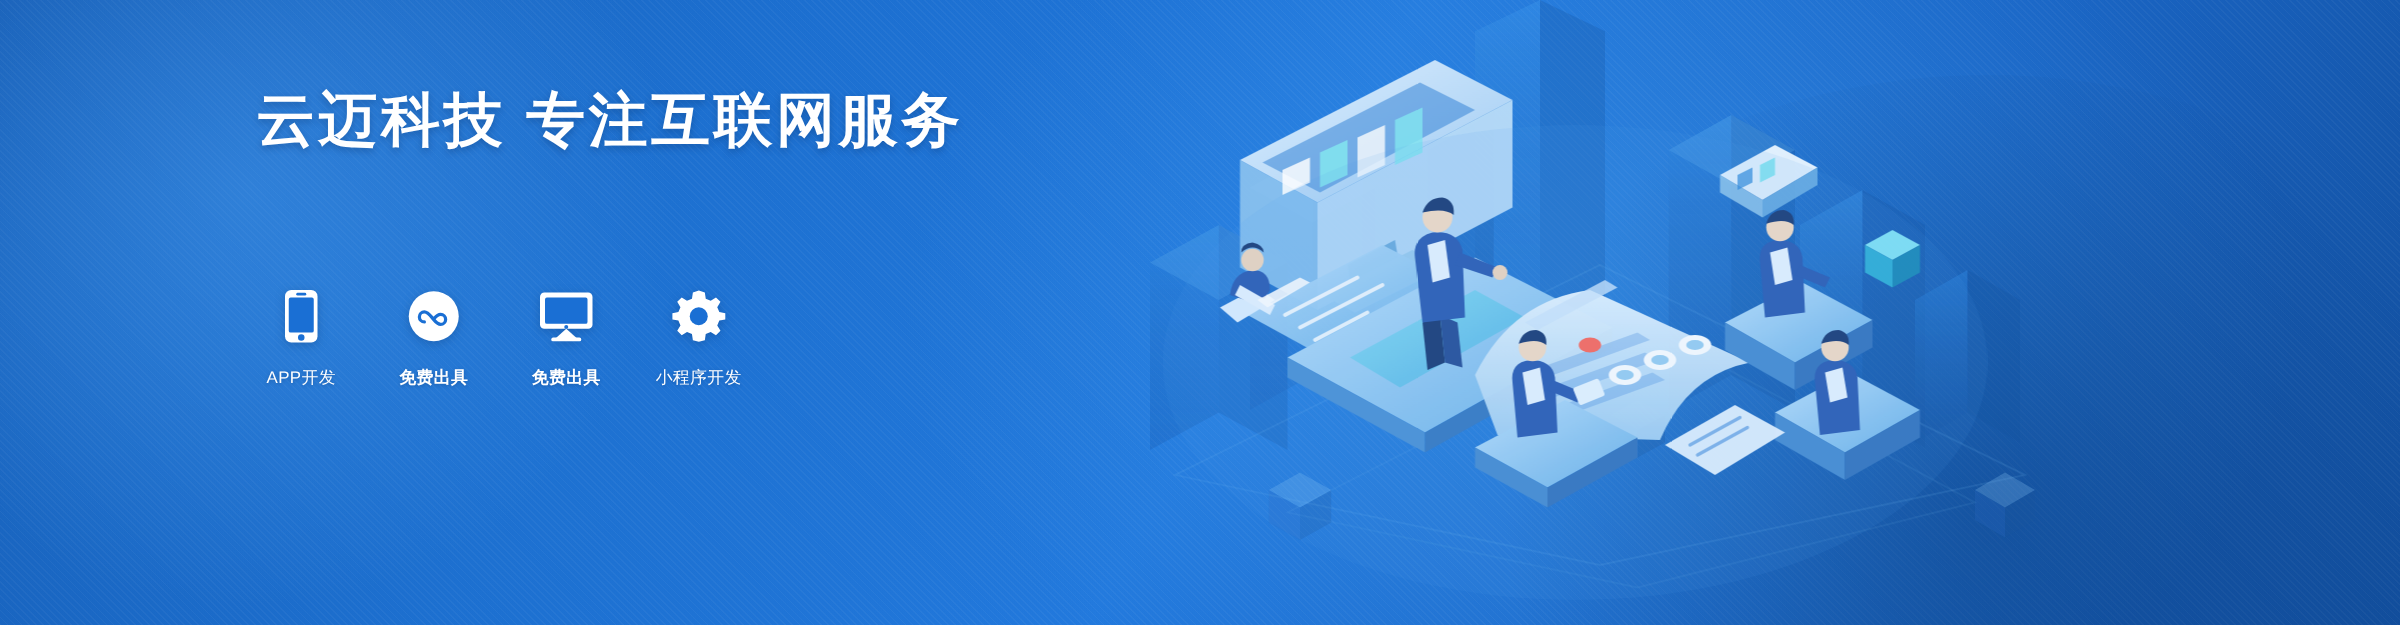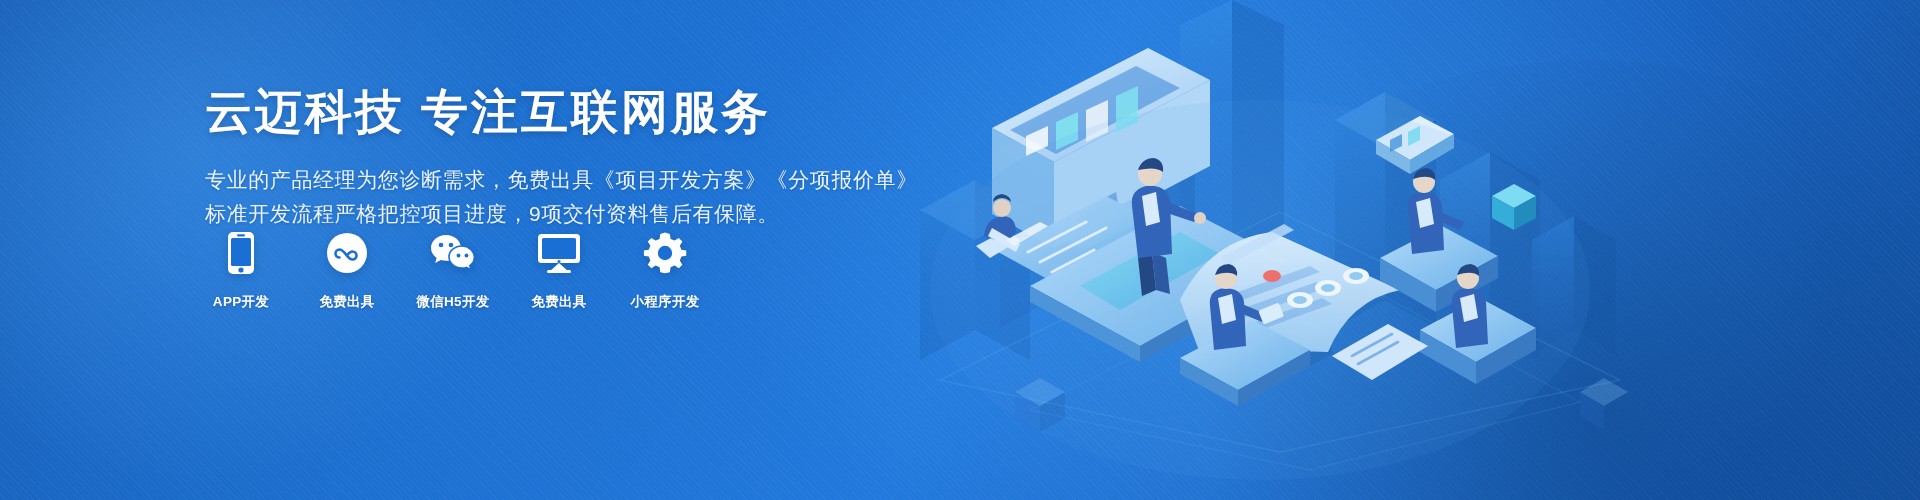--- a/index.html
+++ b/index.html
@@ -23,21 +23,21 @@
     background-image:
       repeating-linear-gradient(45deg, rgba(255,255,255,0.035) 0px, rgba(255,255,255,0.035) 1px, transparent 1px, transparent 4px);
     pointer-events:none;
   }
   .glow-tl{position:absolute;left:-180px;top:-200px;width:760px;height:700px;border-radius:50%;
     background:radial-gradient(circle,rgba(92,176,255,0.30) 0%,rgba(92,176,255,0) 65%);}
   .glow-br{position:absolute;right:-120px;bottom:-260px;width:900px;height:700px;border-radius:50%;
     background:radial-gradient(circle,rgba(10,58,120,0.45) 0%,rgba(10,58,120,0) 68%);}
 
   
-  .content{position:absolute;left:205px;top:84px;z-index:40;width:700px;}
+  .content{position:absolute;left:205px;top:68px;z-index:40;width:700px;}
   .title{
     font-size:47px;
     font-weight:bold;
     color:#ffffff;
     letter-spacing:3px;
     line-height:1.18;
     white-space:nowrap;
     text-shadow:0 2px 6px rgba(5,40,90,0.30);
   }
   .subtitle{margin-top:24px;}
@@ -51,21 +51,21 @@
   }
   
   .services{
     position:absolute;left:205px;top:230px;z-index:40;
     display:flex;align-items:flex-end;gap:34px;
   }
   .svc{display:flex;flex-direction:column;align-items:center;width:72px;cursor:pointer;}
   .svc-ico{height:46px;display:flex;align-items:center;justify-content:center;}
   .svc-ico svg{display:block;filter:drop-shadow(0 2px 4px rgba(5,40,90,0.25));}
   .svc-label{
-    margin-top:17px;font-size:13.5px;color:#ffffff;font-weight:bold;white-space:nowrap;letter-spacing:.3px;
+    margin-top:17px;font-size:13.5px;color:#ffffff;font-weight:normal;white-space:nowrap;letter-spacing:.3px;
     text-shadow:0 1px 3px rgba(5,40,90,0.3);
   }
   .svc:nth-child(2) .svc-label,
   .svc:nth-child(3) .svc-label,
   .svc:nth-child(5) .svc-label{font-weight:bold;}
 
   
   .illus{position:absolute;left:880px;top:0;width:1040px;height:500px;z-index:20;}
   .illus svg{display:block;}
 </style>
@@ -296,24 +296,20 @@
           <path d="M656 196 L634 208 L634 230 L656 218 Z" fill="#1f8fb8"></path>
         </g>
       </g>
 
       <ellipse cx="380" cy="290" rx="330" ry="190" fill="#4aa0ea" opacity="0.10"></ellipse>
     </svg>
   </div>
 
   <div class="content">
     <h1 class="title">云迈科技 专注互联网服务</h1>
-    <div class="subtitle">
-      <p class="sub-line">专业的产品经理为您诊断需求，免费出具《项目开发方案》《分项报价单》</p>
-      <p class="sub-line">标准开发流程严格把控项目进度，9项交付资料售后有保障。</p>
-    </div>
   </div>
 
   <div class="services">
 
     <div class="svc">
       <span class="svc-ico">
         <svg width="28" height="44" viewBox="0 0 28 44">
           <rect x="1" y="1" width="26" height="42" rx="5" fill="#ffffff"></rect>
           <rect x="4" y="7" width="20" height="28" rx="1.5" fill="#1a6fd4"></rect>
           <rect x="10" y="3.2" width="8" height="2.2" rx="1.1" fill="#1a6fd4"></rect>
@@ -326,33 +322,20 @@
     <div class="svc">
       <span class="svc-ico">
         <svg width="42" height="42" viewBox="0 0 42 42">
           <circle cx="21" cy="21" r="20" fill="#ffffff"></circle>
           <path d="M13.5 25.5c-2.2 0-4-1.8-4-4s1.8-4 4-4c2.6 0 4.2 2.2 6.5 5 2.3 2.8 3.9 5 6.5 5 2.2 0 4-1.8 4-4s-1.8-4-4-4c-2.2 0-3.7 1.5-5.2 3.4" fill="none" stroke="#1a6fd4" stroke-width="2.6" stroke-linecap="round"></path>
         </svg>
       </span>
       <span class="svc-label">免费出具</span>
     </div>
 
-    <div class="svc">
-      <span class="svc-ico">
-        <svg width="48" height="42" viewBox="0 0 48 42">
-          <path d="M17 3C8.7 3 2 8.8 2 15.9c0 4 2.2 7.6 5.6 9.9L6.2 31l5.6-2.9c1.6.5 3.4.7 5.2.7 8.3 0 15-5.8 15-12.9S25.3 3 17 3z" fill="#ffffff"></path>
-          <circle cx="12" cy="13" r="2.3" fill="#1a6fd4"></circle>
-          <circle cx="22" cy="13" r="2.3" fill="#1a6fd4"></circle>
-          <path d="M33 14c-7.2 0-13 4.9-13 11s5.8 11 13 11c1.6 0 3.1-.2 4.5-.6L42 38l-1.2-4.3c2.8-2 4.6-5 4.6-8.4 0-6.1-5.8-11.3-12.4-11.3z" fill="#ffffff" stroke="#1a6fd4" stroke-width="1.6"></path>
-          <circle cx="29.5" cy="23.5" r="1.9" fill="#1a6fd4"></circle>
-          <circle cx="37.5" cy="23.5" r="1.9" fill="#1a6fd4"></circle>
-        </svg>
-      </span>
-      <span class="svc-label">微信H5开发</span>
-    </div>
 
     <div class="svc">
       <span class="svc-ico">
         <svg width="46" height="42" viewBox="0 0 46 42">
           <rect x="2" y="2" width="42" height="29" rx="3.5" fill="#ffffff"></rect>
           <rect x="6" y="6" width="34" height="21" rx="1.5" fill="#1a6fd4"></rect>
           <circle cx="23" cy="29.5" r="1.6" fill="#1a6fd4"></circle>
           <path d="M13 40 L23 31 L33 40 Z" fill="#ffffff"></path>
           <rect x="11" y="38" width="24" height="3" rx="1.5" fill="#ffffff"></rect>
         </svg>

